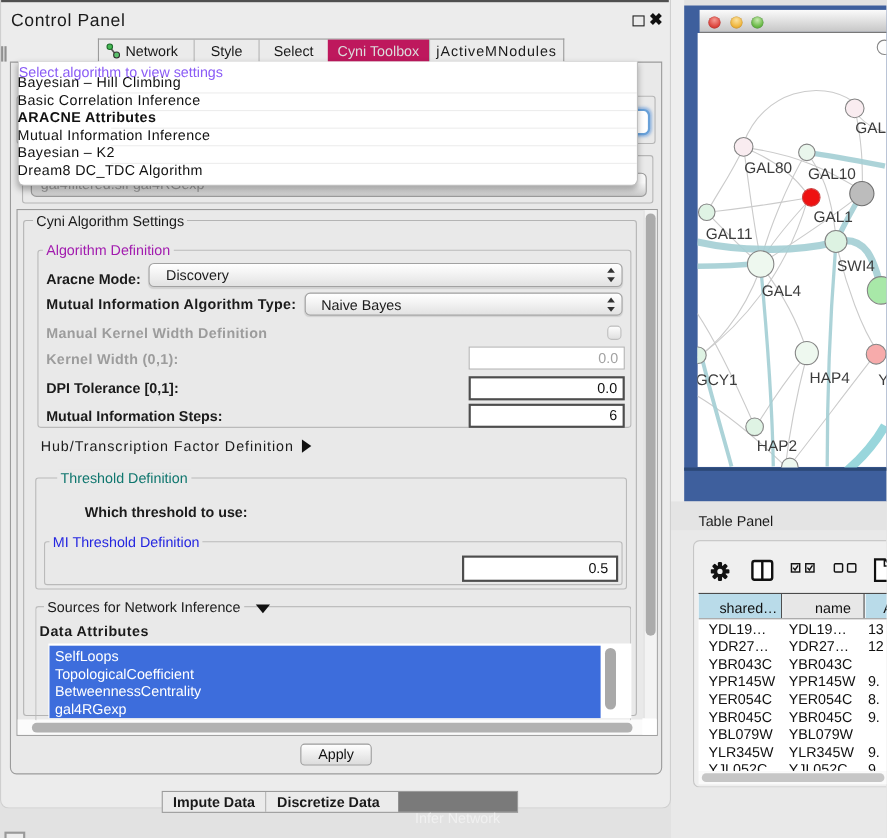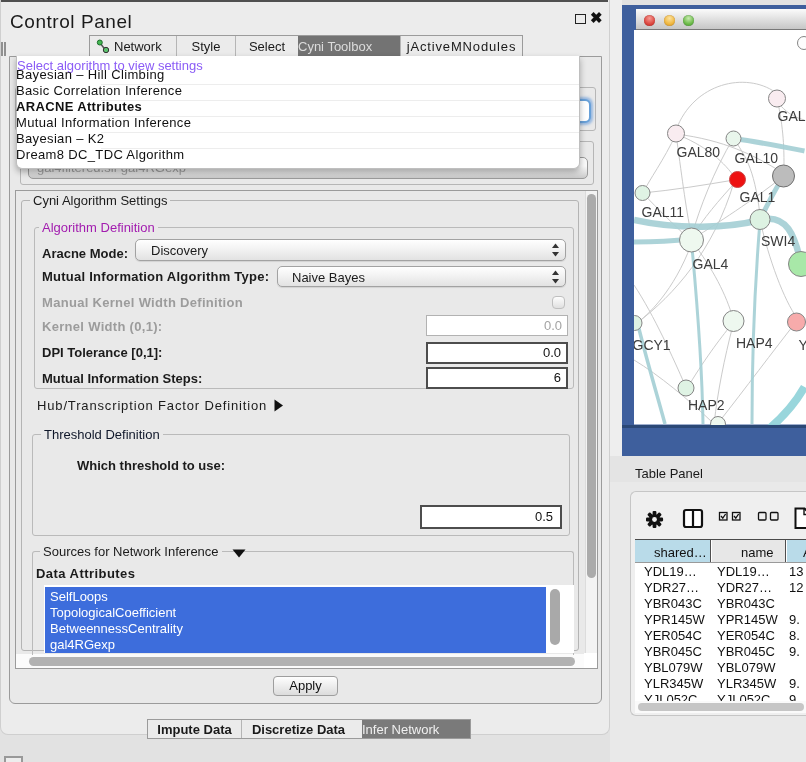--- a/index.html
+++ b/index.html
@@ -15,40 +15,40 @@
   background:linear-gradient(#ffffff,#f4f4f4 40%,#e2e2e2); box-shadow:0 1px 1px rgba(0,0,0,0.1); }
 .combo .ctext { position:absolute; top:50%; transform:translateY(-50%); font-size:13px; color:#1b1b1b; white-space:nowrap; }
 .stepper { position:absolute; right:5px; top:50%; margin-top:-7px; width:9px; height:14px; }
 .field { position:absolute; background:#fff; font-size:13px; color:#111; text-align:right; }
 </style>
 </head>
 <body>
 
 <div class="abs" id="leftwin" style="left:0;top:0;width:610px;height:735px;background:#ececec;border-radius:0 0 8px 8px;border:1px solid #cfcfcf;border-top:none;">
   <div class="abs" style="left:0;top:0;width:607px;height:2px;background:#4f4f4f;"></div>
-  <div class="abs" style="left:9px;top:11px;font-size:19px;color:#1a1a1a;letter-spacing:0.55px;">Control Panel</div>
+  <div class="abs" style="left:9px;top:11px;font-size:16px;color:#1a1a1a;letter-spacing:0.55px;">Control Panel</div>
   <div class="abs" style="left:574px;top:14px;width:11px;height:10px;border:1.5px solid #222;"></div>
   <div class="abs" style="left:589px;top:9px;font-size:15px;font-weight:bold;color:#111;">✖</div>
 
   <div class="abs" style="left:0px;top:42px;width:2px;height:14px;background:#909090;"></div>
   <div class="abs" style="left:3px;top:42px;width:2px;height:14px;background:#909090;"></div>
 
   <div class="abs" style="left:8px;top:56px;width:593px;height:648px;border:1px solid #9b9b9b;border-radius:0 0 6px 6px;background:#e9e9e9;"></div>
 
   <div class="abs" style="left:88px;top:35px;height:21px;border:1px solid #9b9b9b;border-bottom:none;display:flex;font-size:13px;color:#1a1a1a;background:#ebebeb;">
     <div style="width:87px;position:relative;border-right:1px solid #b5b5b5;padding:3px 0 0 21px;">
       <svg class="abs" style="left:6px;top:3px;" width="14" height="15" viewBox="0 0 14 15">
         <line x1="4" y1="4" x2="9.5" y2="11" stroke="#555" stroke-width="1.5"></line>
         <circle cx="3.8" cy="3.5" r="2.5" fill="#45b854" stroke="#1d6b2a"></circle>
         <circle cx="10" cy="11" r="2.7" fill="#5cc16d" stroke="#333"></circle>
       </svg>
       <span style="position:relative;left:3px;">Network</span></div>
     <div style="width:59px;text-align:center;padding-top:3px;border-right:1px solid #b5b5b5;">Style</div>
     <div style="width:62px;text-align:center;padding-top:3px;">Select</div>
-    <div style="width:102px;padding-top:3px;background:#737373;color:#dcdcdc;">Cyni Toolbox</div>
+    <div style="width:92px;text-align:center;padding-top:3px;background:#be185d;color:#dcdcdc;">Cyni Toolbox</div>
     <div style="width:122px;text-align:center;padding-top:3px;border-left:1px solid #b5b5b5;letter-spacing:0.85px;">jActiveMNodules</div>
   </div>
 
   <div class="abs" style="left:14px;top:87px;width:581px;height:44px;border:1px solid #b6b6b6;border-radius:3px;"></div>
   <div class="abs" style="left:22px;top:99px;width:568px;height:24px;border-radius:6px;background:#fff;border:2px solid #68a0d8;box-shadow:0 0 2.5px 1.2px rgba(110,160,220,0.65);"></div>
   <div class="abs" style="left:19px;top:141px;width:574px;height:44px;border:1px solid #b6b6b6;border-radius:3px;"></div>
   <div class="abs" style="left:27px;top:157px;width:560px;height:22px;border:1px solid #9a9a9a;border-radius:5px;background:linear-gradient(#fafafa 40%,#c9c9c9);overflow:hidden;">
     <div style="position:absolute;left:8px;top:2px;font-size:13px;color:#9d9d9d;">gal4filtered.sif gal4RGexp</div>
   </div>
 
@@ -92,23 +92,26 @@
   <div class="field" style="left:425px;top:342px;width:142px;height:22px;border:2px solid #4d4d4d;line-height:18px;padding-right:5px;">0.0</div>
   <div class="abs b13" style="left:41px;top:371px;">Mutual Information Steps:</div>
   <div class="field" style="left:425px;top:367px;width:142px;height:22px;border:2px solid #4d4d4d;line-height:18px;padding-right:5px;">6</div>
 
   <div class="abs r13" style="left:36px;top:398px;letter-spacing:0.85px;">Hub/Transcription Factor Definition</div>
   <svg class="abs" style="left:272px;top:399px;" width="11" height="13">
       <path d="M1.5 0.5 L10 6.5 L1.5 12.5 Z" fill="#111"></path>
     </svg>
 
   <div class="group" style="left:31px;top:434px;width:538px;height:102px;">
-    <div class="gtitle" style="left:8px;color:#0f172a;">Threshold Definition</div>
+    <div class="gtitle" style="left:19px;color:#0f766e;">Threshold Definition</div>
   </div>
   <div class="abs b13" style="left:76px;top:458px;">Which threshold to use:</div>
+  <div class="group" style="left:39px;top:492px;width:526px;height:40px;">
+    <div class="gtitle" style="left:4px;color:#2526e0;">MI Threshold Definition</div>
+  </div>
   <div class="field" style="left:419px;top:505px;width:142px;height:24px;border:2px solid #4d4d4d;line-height:20px;padding-right:7px;">0.5</div>
 
   <div class="group" style="left:31px;top:551px;width:542px;height:104px;border-bottom:none;border-radius:3px 3px 0 0;">
     <div class="gtitle r13" style="left:7px;">Sources for Network Inference</div>
   </div>
   <svg class="abs" style="left:231px;top:549px;" width="14" height="9">
       <path d="M0.5 0.5 L13.5 0.5 L7 8.5 Z" fill="#111"></path>
     </svg>
   <div class="abs b13" style="left:35px;top:566px;letter-spacing:0.45px;">Data Attributes</div>
 
@@ -116,21 +119,21 @@
     <div style="position:absolute;left:1px;top:2px;width:501px;height:66px;background:#3d6ddc;"></div>
     <div style="position:absolute;left:6px;top:4px;font-size:13px;color:#fff;line-height:16px;">SelfLoops<br>TopologicalCoefficient<br>BetweennessCentrality<br>gal4RGexp</div>
     <div style="position:absolute;left:506px;top:4px;width:10px;height:56px;background:#a9a9a9;border-radius:5px;"></div>
   </div>
 
   <div class="abs" style="left:272px;top:676px;width:65px;height:20px;border:1px solid #9e9e9e;border-radius:4px;background:linear-gradient(#fefefe,#dcdcdc);text-align:center;font-size:13px;color:#111;line-height:18px;">Apply</div>
 
   <div class="abs" style="left:146px;top:707px;height:20px;border:1px solid #9b9b9b;display:flex;font-size:13px;color:#1a1a1a;font-weight:bold;background:#ebebeb;margin-top:12px;">
     <div style="width:94px;text-align:center;padding-top:2px;border-right:1px solid #b5b5b5;">Impute Data</div>
     <div style="width:120px;text-align:center;padding-top:2px;padding-right:7px;">Discretize Data</div>
-    <div style="width:108px;text-align:left;padding-top:2px;background:#7a7a7a;color:#f0f0f0;font-weight:normal;">Infer Network</div>
+    <div style="width:108px;text-align:center;padding-top:16px;background:#7a7a7a;color:#f0f0f0;font-weight:normal;">Infer Network</div>
   </div>
 </div>
 
 <div class="abs" style="left:16px;top:56px;width:564px;height:113px;background:#fff;border:1px solid #bfbfbf;border-top:none;border-radius:0 0 6px 6px;box-shadow:0 3px 6px rgba(0,0,0,0.3);">
   <div style="position:absolute;left:84px;top:28px;width:478px;height:1px;background:#ededed;"></div>
   <div style="position:absolute;left:84px;top:44px;width:478px;height:1px;background:#ededed;"></div>
   <div style="position:absolute;left:84px;top:60px;width:478px;height:1px;background:#ededed;"></div>
   <div style="position:absolute;left:84px;top:76px;width:478px;height:1px;background:#ededed;"></div>
   <div style="position:absolute;left:84px;top:92px;width:478px;height:1px;background:#ededed;"></div>
   <div style="position:absolute;top:2px;width:100%;text-align:left;font-size:13px;color:#8b5cf6;">Select algorithm to view settings</div>

